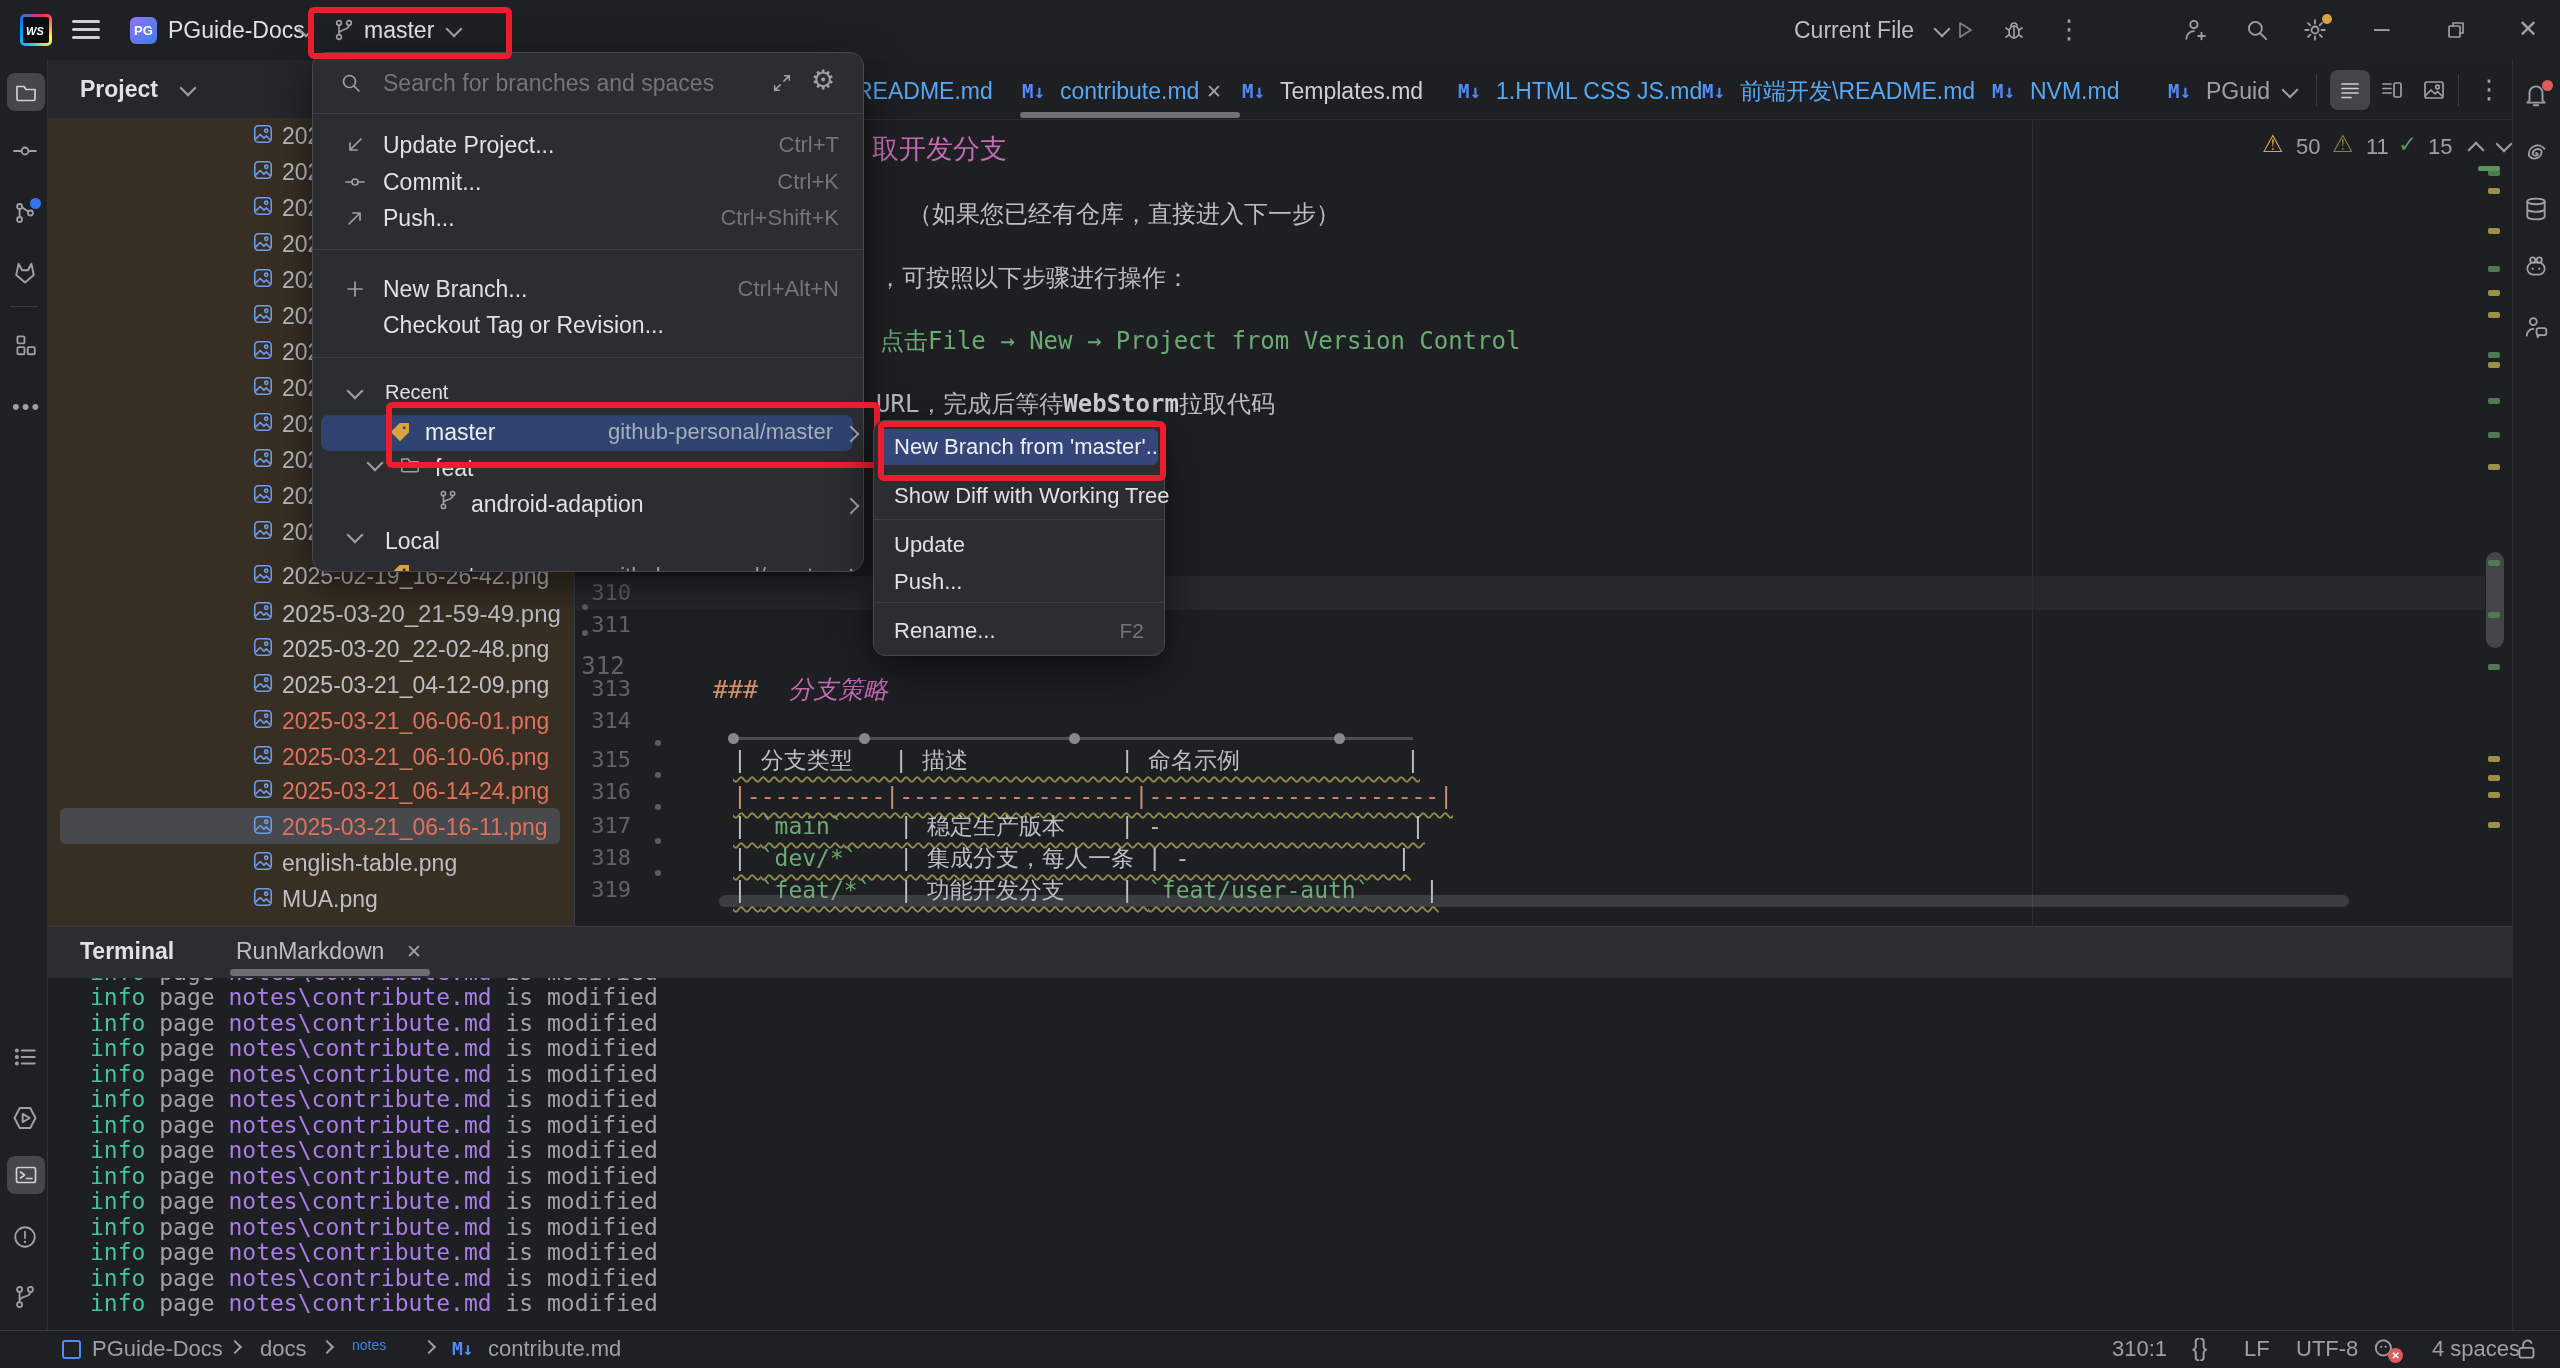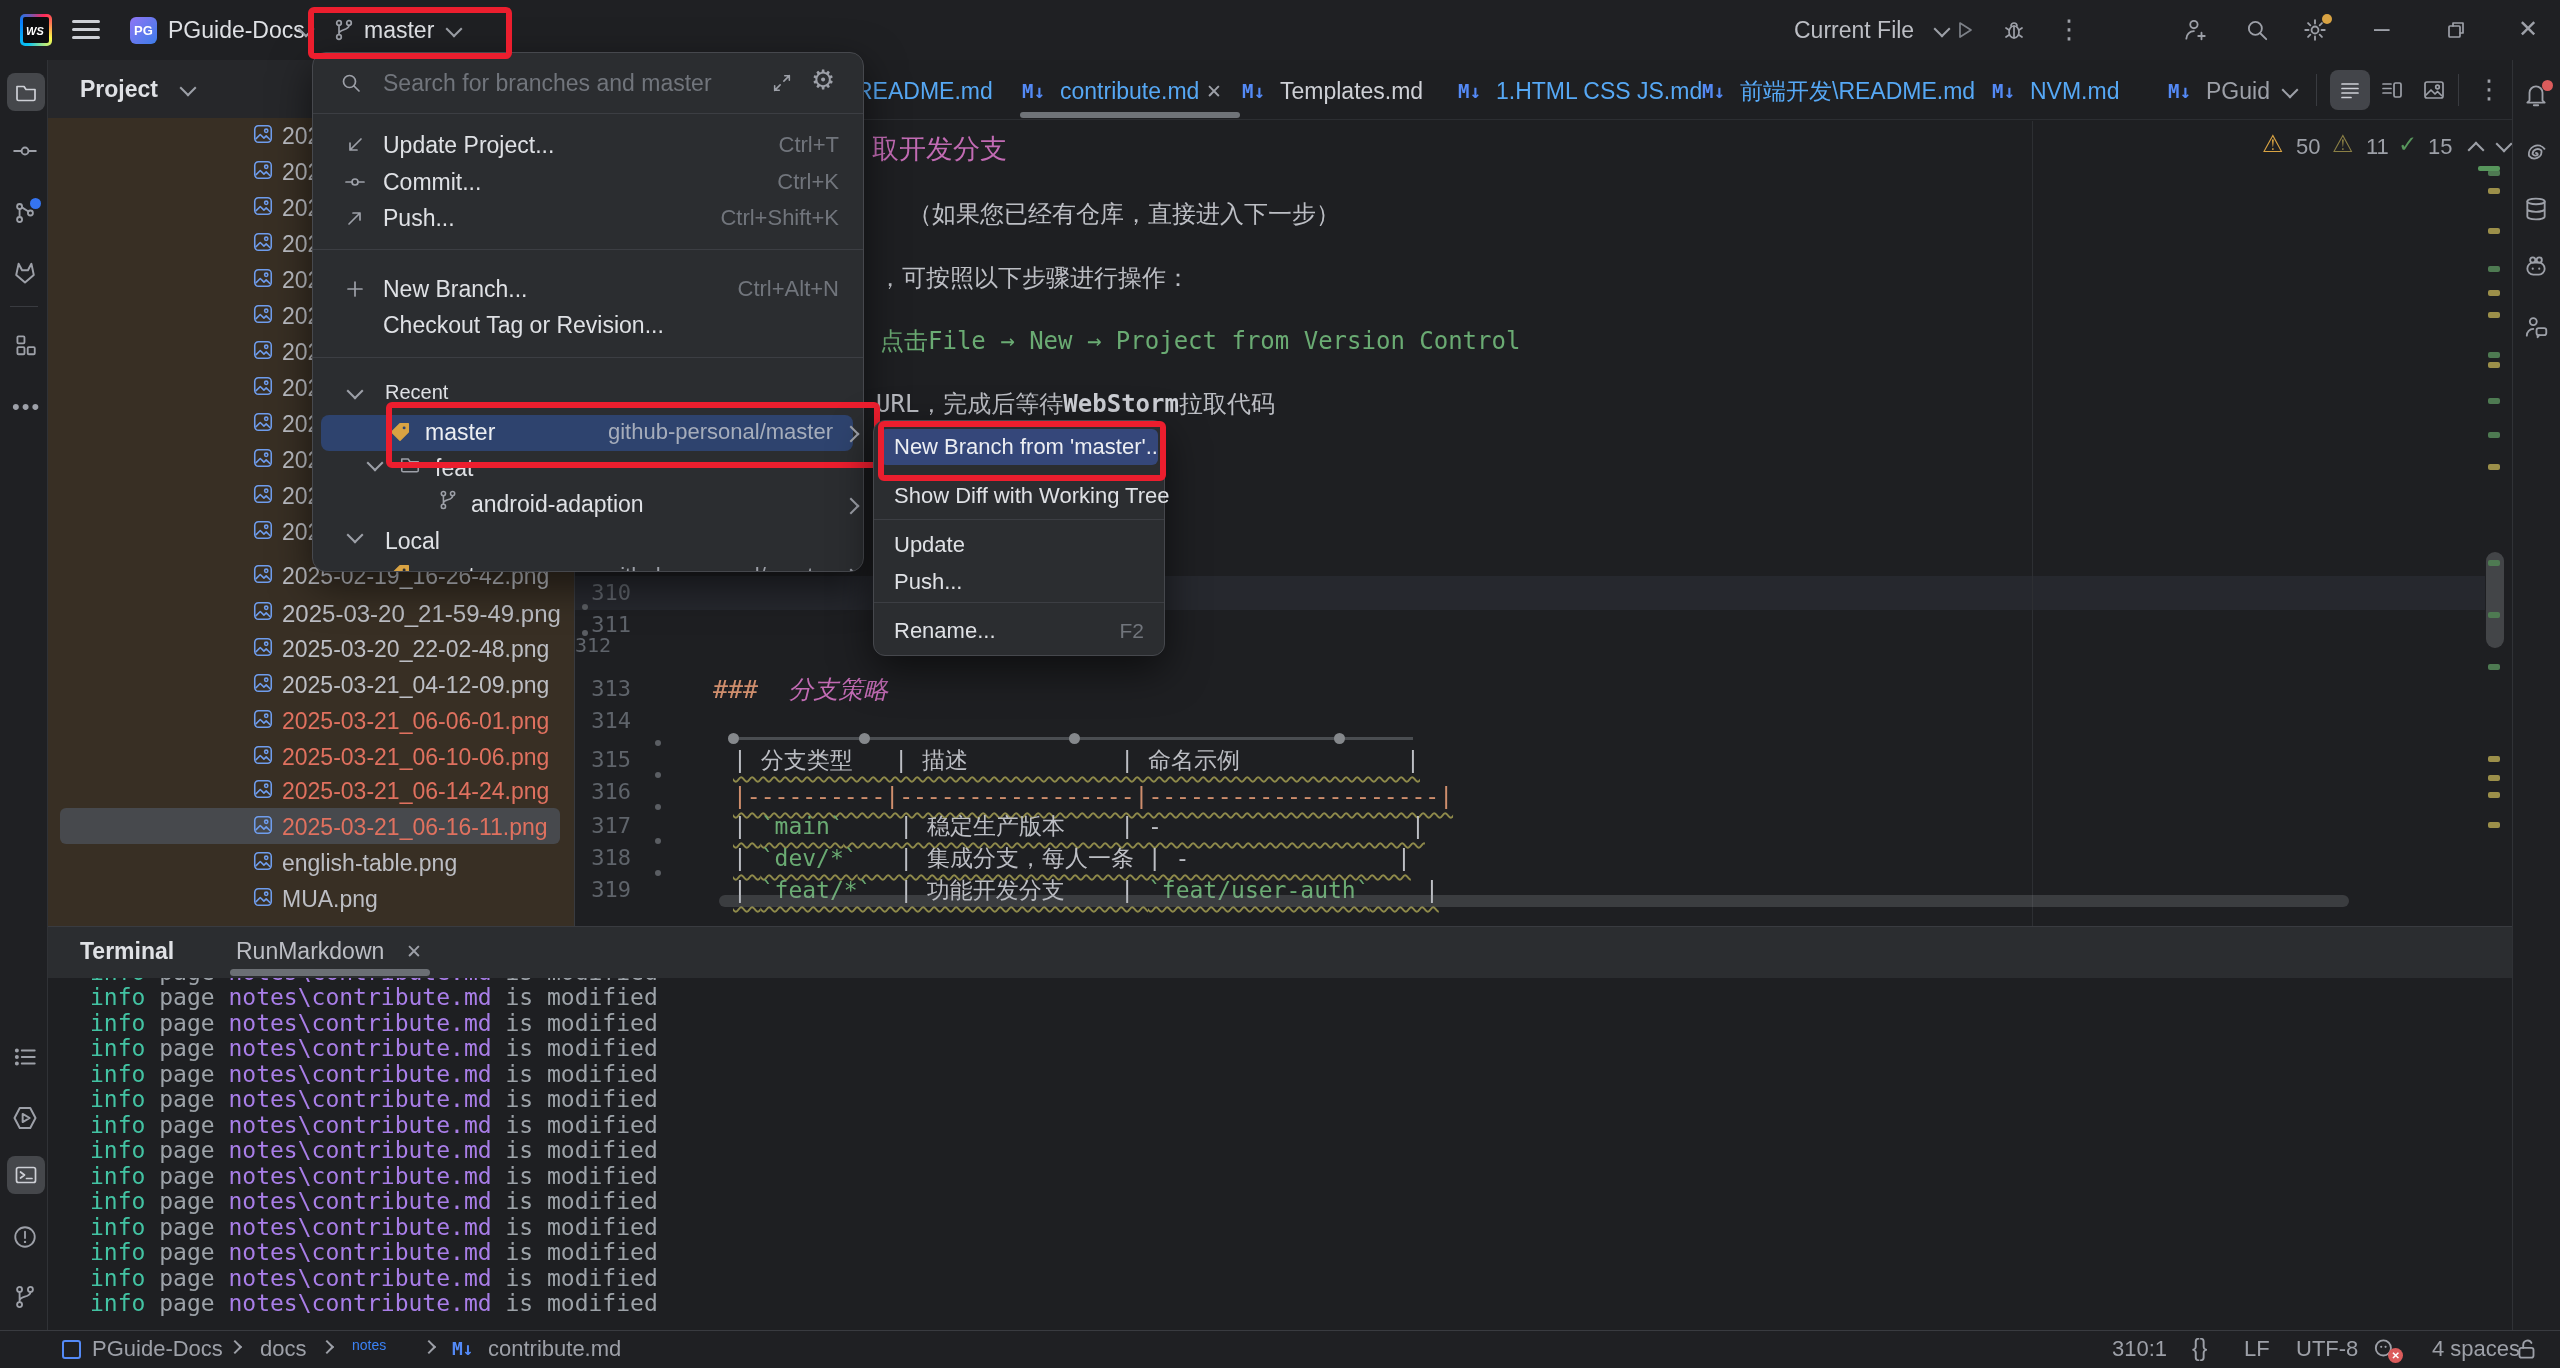--- a/index.html
+++ b/index.html
@@ -304,21 +304,21 @@
     <path d="M4 17l5-5 4 4 2.5-2.5 4 4"></path>
   </svg>
 <div class="abs" style="left:2458px;top:74px;width:1px;height:32px;background:#393b40"></div>
 <span class="t" style="left:2476px;top:76px;font-size:26px;color:#9da0a8">⋮</span>
 
 <div class="abs" style="left:575px;top:576px;width:1910px;height:34px;background:#26282e"></div>
 <div class="abs" style="left:2032px;top:121px;width:1px;height:805px;background:#2d2f33"></div>
 
 <div class="t mono" style="left:575px;top:582px;width:56px;text-align:right;font-size:22px;color:#5f646b">310</div>
 <div class="t mono" style="left:575px;top:614px;width:56px;text-align:right;font-size:22px;color:#5f646b">311</div>
-<div class="t mono" style="left:575px;top:635px;width:56px;text-align:left;font-size:20px;color:#5f646b">312</div>
+<div class="t mono" style="left:575px;top:654px;width:56px;text-align:center;font-size:24px;color:#5f646b">312</div>
 <div class="t mono" style="left:575px;top:678px;width:56px;text-align:right;font-size:22px;color:#5f646b">313</div>
 <div class="t mono" style="left:575px;top:710px;width:56px;text-align:right;font-size:22px;color:#5f646b">314</div>
 <div class="t mono" style="left:575px;top:749px;width:56px;text-align:right;font-size:22px;color:#5f646b">315</div>
 <div class="t mono" style="left:575px;top:781px;width:56px;text-align:right;font-size:22px;color:#5f646b">316</div>
 <div class="t mono" style="left:575px;top:815px;width:56px;text-align:right;font-size:22px;color:#5f646b">317</div>
 <div class="t mono" style="left:575px;top:847px;width:56px;text-align:right;font-size:22px;color:#5f646b">318</div>
 <div class="t mono" style="left:575px;top:879px;width:56px;text-align:right;font-size:22px;color:#5f646b">319</div>
 <div class="abs" style="left:582px;top:604px;width:6px;height:6px;border-radius:50%;background:#5b5e63"></div>
 <div class="abs" style="left:582px;top:630px;width:6px;height:6px;border-radius:50%;background:#5b5e63"></div>
 <div class="abs" style="left:655px;top:740px;width:6px;height:6px;border-radius:50%;background:#5b5e63"></div>
@@ -451,21 +451,21 @@
 <svg class="i" style="left:2514px;top:1336px" width="26" height="26" viewBox="0 0 24 24">
     <rect x="5" y="11" width="13" height="9" rx="2"></rect>
     <path d="M8.5 11V8a4 4 0 017.6-1.6"></path>
   </svg>
 
 <div class="abs" style="left:312px;top:52px;width:552px;height:520px;background:#2b2d30;border:1px solid #46484d;border-radius:14px;box-shadow:0 14px 40px rgba(0,0,0,.55);box-sizing:border-box;overflow:hidden;z-index:40">
   <svg class="i" style="left:26px;top:18px" width="24" height="24" viewBox="0 0 24 24">
       <circle cx="10.5" cy="10.5" r="6"></circle>
       <path d="M15 15l5 5"></path>
     </svg>
-  <span class="t" style="left:70px;top:19px;font-size:23px;color:#71757c">Search for branches and master</span>
+  <span class="t" style="left:70px;top:19px;font-size:23px;color:#71757c">Search for branches and spaces</span>
   <svg class="i" style="left:458px;top:19px" width="22" height="22" viewBox="0 0 24 24">
       <path d="M10 14l-6 6M4 15v5h5M14 10l6-6M20 9V4h-5"></path>
     </svg>
   <span class="t" style="left:498px;top:14px;font-size:27px;color:#9da0a8">⚙</span>
   <div class="abs" style="left:0;top:60px;width:552px;height:1px;background:#3c3e43"></div>
 
   <svg class="i" style="left:30px;top:80px" width="24" height="24" viewBox="0 0 24 24">
       <path d="M18 6L7 17M7 17v-7M7 17h7"></path>
     </svg>
   <span class="t" style="left:70px;top:81px;font-size:23px;color:#dfe1e5">Update Project...</span>

